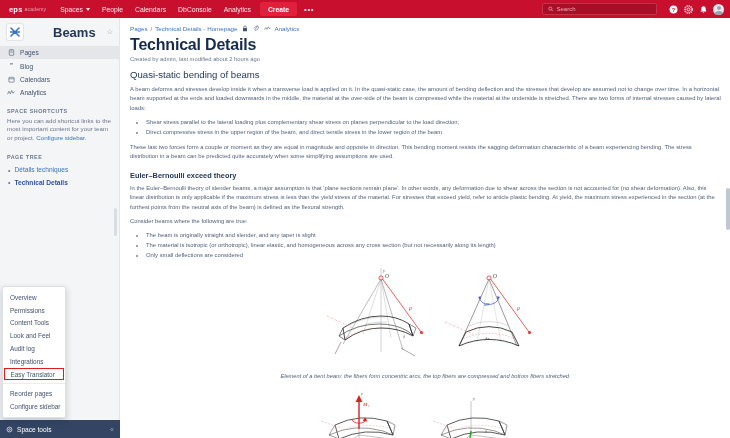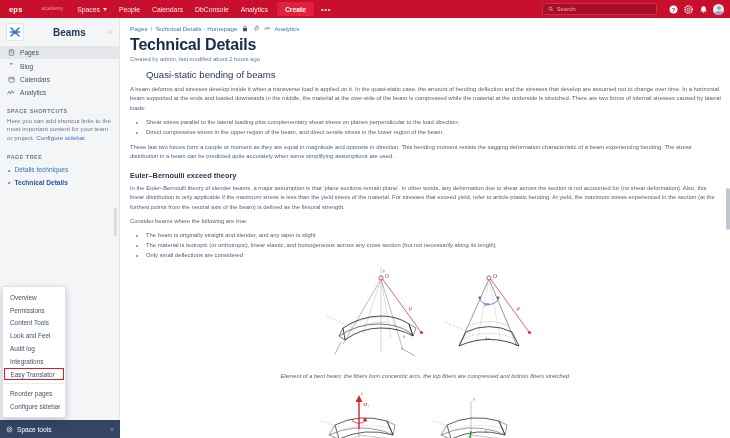--- a/index.html
+++ b/index.html
@@ -11,21 +11,21 @@
   }
   body { position: relative; }
 
   
   #topnav {
     position: absolute; top: 0; left: 0; width: 730px; height: 18px;
     background: #c8102e;
     display: flex; align-items: center;
     z-index: 40;
   }
-  .brand { display:flex; align-items:flex-start; gap:19px; padding: 0 8px 0 9px; }
+  .brand { display:flex; align-items:center; gap:2px; padding: 0 8px 0 9px; }
   .brand-main { color:#fff; font-weight:bold; font-size:7.5px; letter-spacing:.2px; }
   .brand-sub { color:#e8a0ad; font-size:5px; letter-spacing:.2px; }
   .nav-item {
     color:#fde8eb; font-size:6.8px; padding: 3px 6px; white-space:nowrap;
     display:flex; align-items:center; gap:3px; cursor:pointer;
   }
   .caret { width:0;height:0;border-left:2.5px solid transparent;border-right:2.5px solid transparent;border-top:3px solid #fde8eb; }
   .nav-create {
     background:#e2203c; color:#fff; font-weight:bold; font-size:6.8px;
     padding:3.5px 8px; margin-left:3px; border-radius:2px; cursor:pointer;
@@ -61,21 +61,21 @@
     background:#f4f5f7; border-right:1px solid #e3e5e9;
     font-size:6.6px; color:#42526e;
     z-index: 20;
   }
   #space-header { display:flex; align-items:center; padding:6px 6px 6px 7px; gap:6px; }
   #space-logo {
     width:16px;height:16px;background:#fff;border-radius:2px;
     display:flex;align-items:center;justify-content:center; flex:none;
     box-shadow:0 0 0 1px #e3e5e9;
   }
-  #space-name { font-weight:bold;font-size:10px;color:#253858; flex:1;padding-left:24px; }
+  #space-name { font-weight:bold;font-size:13px;color:#253858; flex:1;padding-left:24px; }
   .star-ic { margin-left:auto; color:#8993a4; font-size:7px; cursor:pointer; }
 
   .side-link {
     display:flex;align-items:center;gap:5px;
     padding:3.2px 7px; color:#42526e; cursor:pointer;
   }
   .side-link.active { background:#e4e6ea; }
   .side-ic { width:8px; display:flex; justify-content:center; flex:none; color:#42526e; }
 
   .side-head {
@@ -148,21 +148,21 @@
   .act .lbl { border-bottom:0; }
   #translation-btn {
     background:#f1f2f4; border-radius:2px; padding:2.5px 5px;
     display:flex;align-items:center;gap:4px;cursor:pointer;
   }
   .caret-dk { width:0;height:0;border-left:2.5px solid transparent;border-right:2.5px solid transparent;border-top:3px solid #42526e; }
   #more-actions { color:#42526e;font-size:8px;cursor:pointer;letter-spacing:.5px; }
 
   h2.sec {
     font-size:9.6px; color:#253858; font-weight:normal;
-    margin:4px 0 5px 16px;
+    margin:4px 0 5px 0;
   }
   h3.sec {
     font-size:7.4px; color:#253858; font-weight:bold;
     margin:9px 0 4px 0;
   }
   p.body {
     font-size:5.85px; color:#505f79; line-height:1.62; margin:0 0 5px 0;
     text-align:left;
   }
   ul.body { margin:0 0 5px 0; padding-left:16px; }

